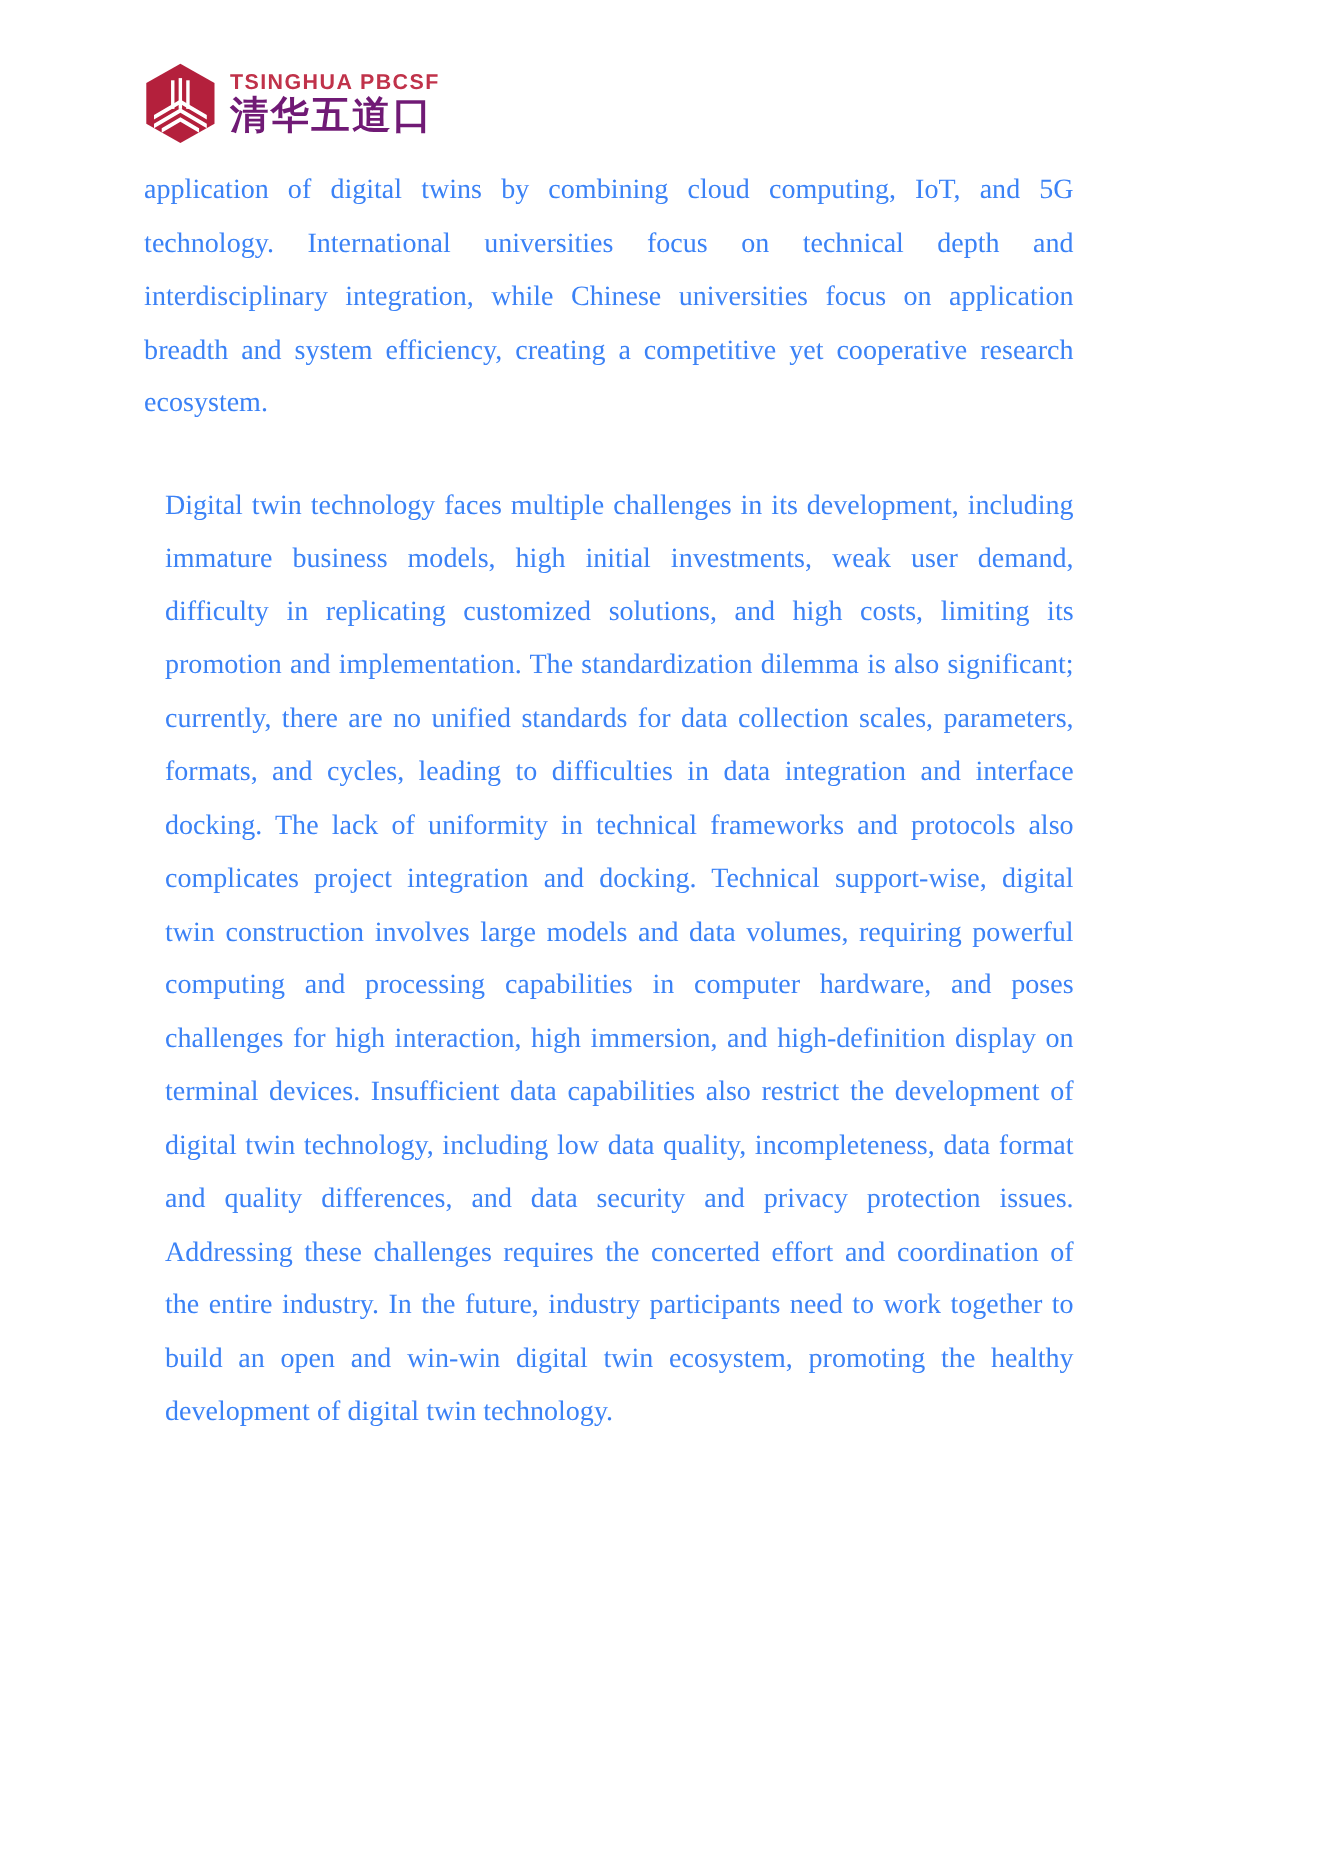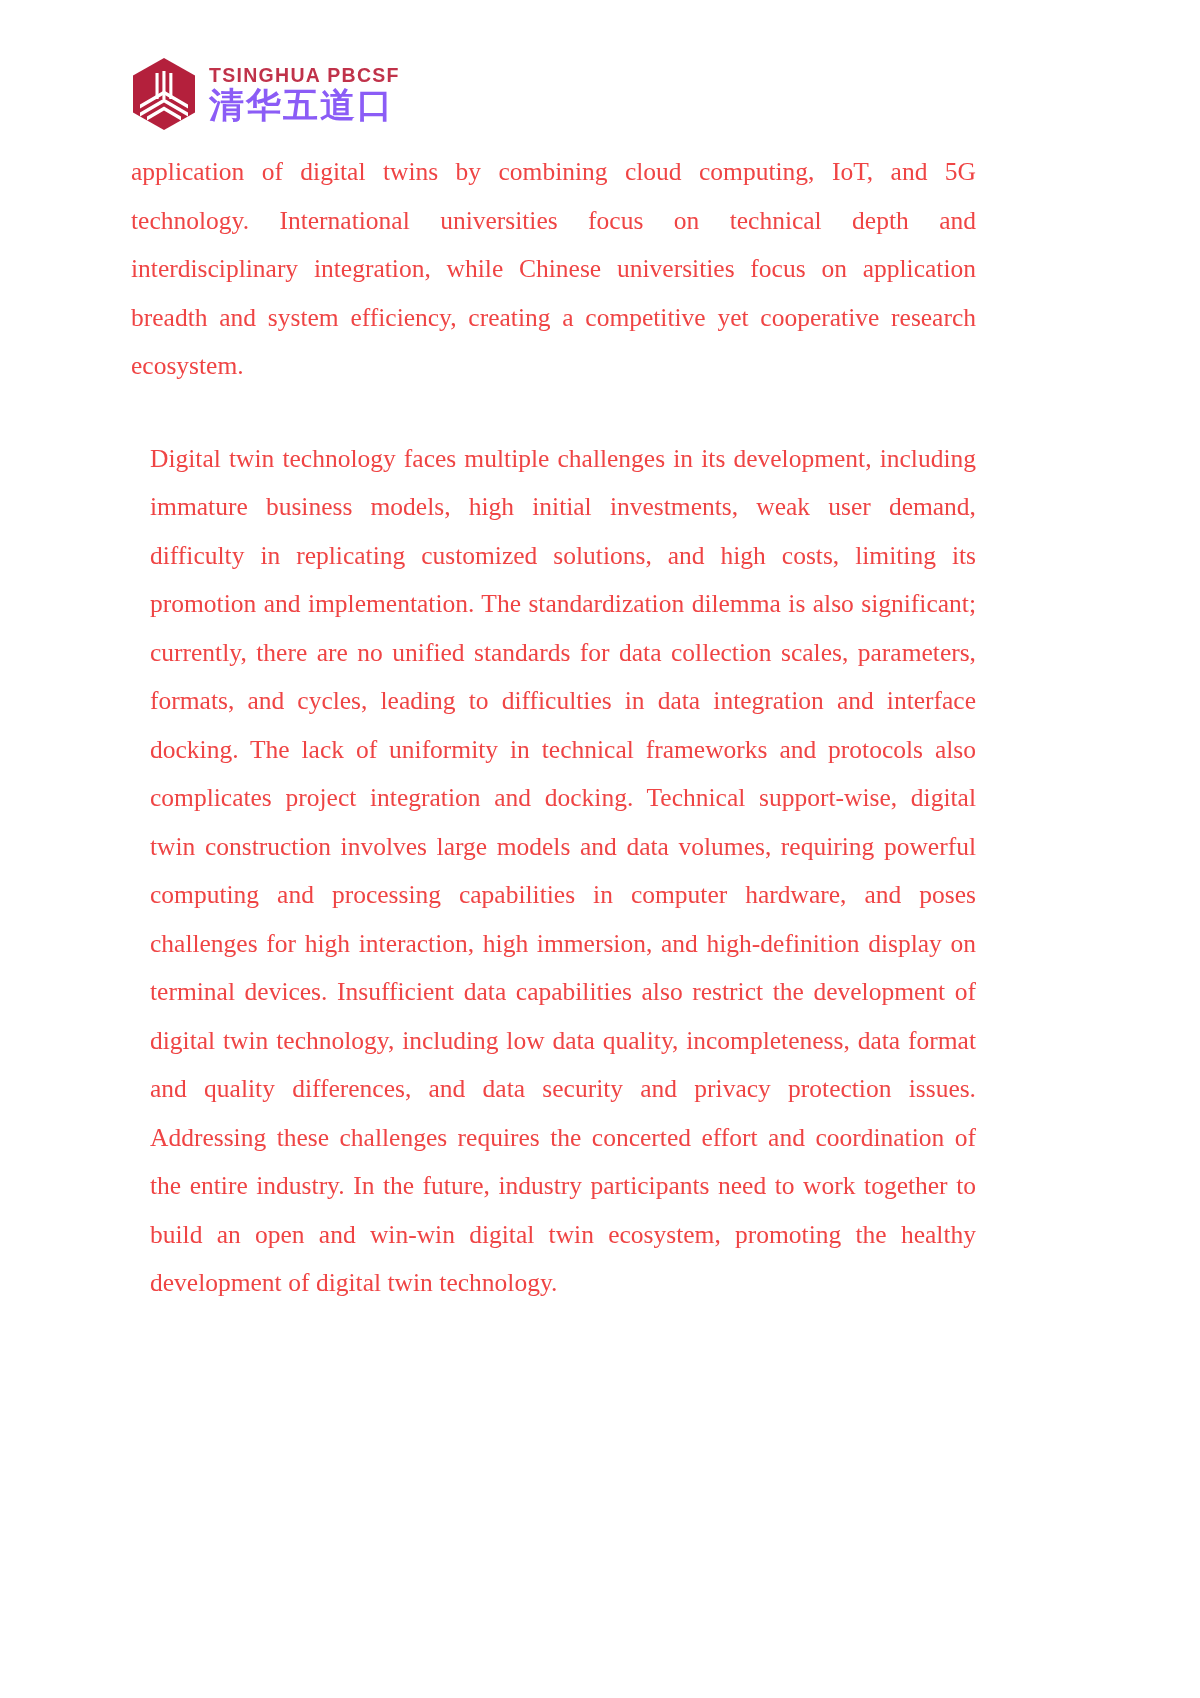--- a/index.html
+++ b/index.html
@@ -55,40 +55,40 @@
     color: #c0324a;
     line-height: 1.05;
     white-space: nowrap;
   }
 
   .logo-cjk {
     font-family: "DejaVu Sans", "Liberation Sans", sans-serif;
     font-weight: bold;
     font-size: 35px;
     letter-spacing: 2px;
-    color: #8b5cf6;
+    color: #701a75;
     line-height: 1.08;
     white-space: nowrap;
   }
 
   
   .content {
     position: absolute;
     left: 131px;
     top: 148px;
     width: 845px;
   }
 
   .para {
     margin: 0;
     text-align: justify;
     text-justify: inter-word;
     font-size: 25.5px;
     line-height: 48.5px;
-    color: #ef4444;
+    color: #3b82f6;
     hyphens: none;
     word-spacing: 0.1px;
   }
 
   .para + .para {
     margin-top: 44px;
     margin-left: 19px;
   }
 </style>
 </head>

